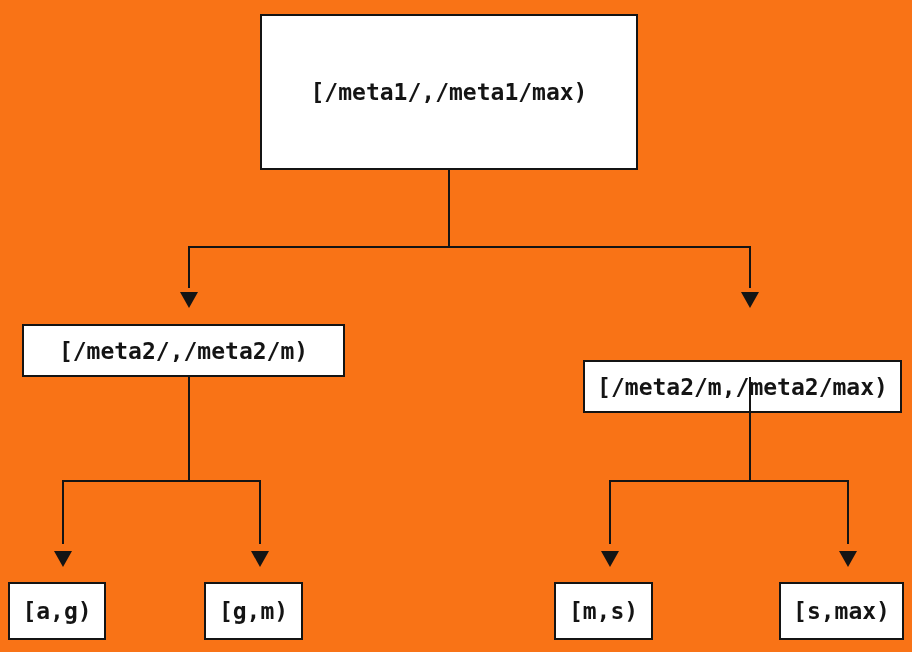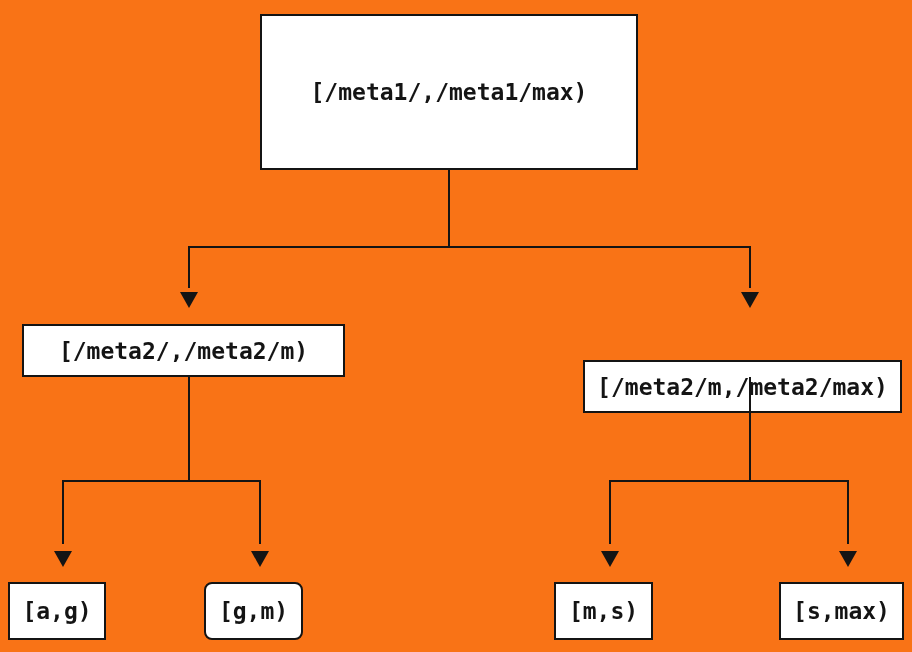--- a/index.html
+++ b/index.html
@@ -40,21 +40,21 @@
     border-left: 9px solid transparent;
     border-right: 9px solid transparent;
     border-top: 16px solid #141414;
   }
 
   
   #node-root    { left: 260px; top: 14px;  width: 378px; height: 156px; }
   #node-l2-left { left: 22px;  top: 324px; width: 323px; height: 53px; }
   #node-l2-right{ left: 583px; top: 324px; width: 319px; height: 53px; margin-top: 36px; }
   #node-leaf-1  { left: 8px;   top: 582px; width: 98px;  height: 58px; align-items: center; }
-  #node-leaf-2  { left: 204px; top: 582px; width: 99px;  height: 58px; border-radius: 8px; }
+  #node-leaf-2  { left: 204px; top: 582px; width: 99px;  height: 58px; }
   #node-leaf-3  { left: 554px; top: 582px; width: 99px;  height: 58px; }
   #node-leaf-4  { left: 779px; top: 582px; width: 125px; height: 58px; }
 
   
   #c-root-stem   { left: 448px; top: 170px; width: 2px;   height: 78px; }
   #c-h1          { left: 188px; top: 246px; width: 563px; height: 2px; }
   #c-v-l2-left   { left: 188px; top: 246px; width: 2px;   height: 42px; }
   #c-v-l2-right  { left: 749px; top: 246px; width: 2px;   height: 42px; }
   #a-l2-left     { left: 180px; top: 292px; }
   #a-l2-right    { left: 741px; top: 292px; }

